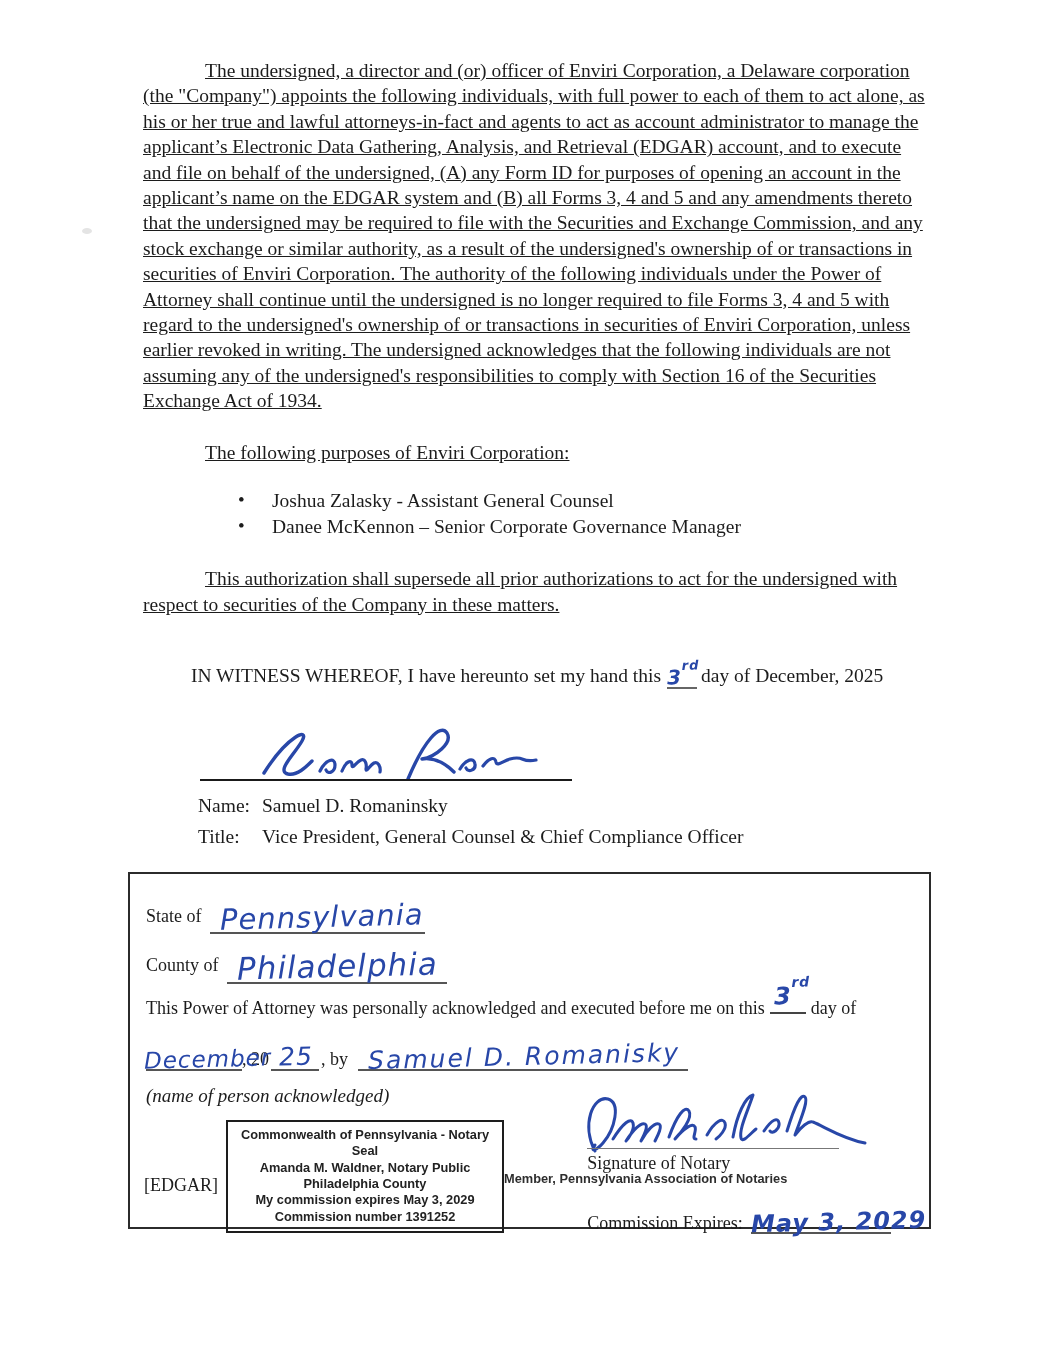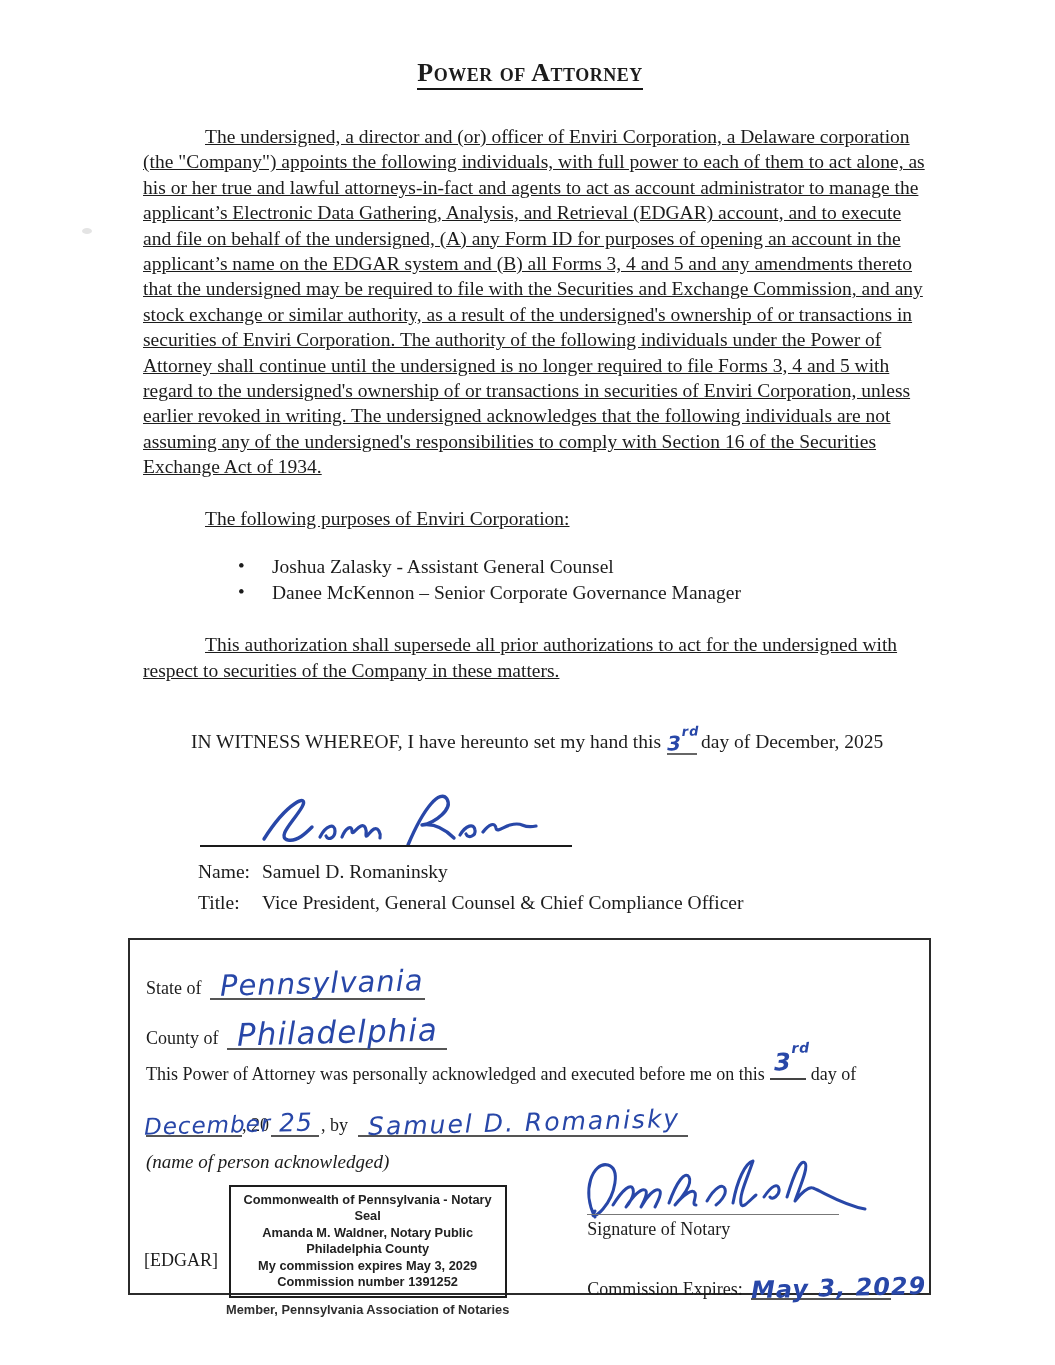--- a/index.html
+++ b/index.html
@@ -63,21 +63,21 @@
 
   
   .notary-box {
     margin-top: 24px; margin-left: -15px;
     width: 803px; height: 357px;
     border: 2px solid #2b2b2b;
     padding: 26px 20px 14px 16px;
     position: relative;
     font-size: 18px;
   }
-  .fill-row { display: flex; align-items: flex-end; margin-bottom: 14px; }
+  .fill-row { display: flex; align-items: center; margin-bottom: 14px; }
   .fill-row .printed { white-space: nowrap; padding-bottom: 1px; }
   .blank { border-bottom: 2px solid #555; position: relative; display: inline-block; }
   .blank .hand { position: absolute; bottom: -2px; left: 10px; white-space: nowrap; }
   .state-blank { width: 215px; margin-left: 8px; height: 34px; }
   .state-blank .hand { font-size: 29px; }
   .county-blank { width: 220px; margin-left: 8px; height: 36px; }
   .county-blank .hand { font-size: 31px; }
 
   .ack-line { margin-top: 6px; white-space: nowrap; font-size: 18px; }
   .ack-blank { display: inline-block; width: 36px; border-bottom: 2px solid #444; text-align: center; margin: 0 5px; position: relative; height: 14px; }
@@ -90,21 +90,21 @@
   .year-blank { width: 48px; height: 30px; margin: 0 2px; }
   .year-blank .hand { font-size: 25px; left: 8px; }
   .person-blank { width: 330px; height: 32px; margin-left: 10px; }
   .person-blank .hand { font-size: 25px; letter-spacing: 2px; }
 
   .ack-caption { font-style: italic; font-size: 19px; margin: 8px 40px 0 0; }
 
   .bottom-grid { display: flex; margin-top: 12px; }
   .seal-col { display: flex; align-items: center; width: 56%; }
   .seal-label { font-size: 18px; margin: 18px 8px 0 -2px; white-space: nowrap; }
-  .seal-stack { display: flex; flex-direction: column; align-items: center; }
+  .seal-stack { display: flex; flex-direction: row; align-items: center; }
   .seal-box {
     border: 2.5px solid #1d1d1d;
     padding: 5px 8px 6px;
     width: 278px;
     text-align: center;
     font-family: "Liberation Sans", sans-serif;
     font-weight: bold;
     font-size: 12.8px;
     line-height: 16.4px;
     color: #222;
@@ -126,23 +126,20 @@
 
   sup { line-height: 0; }
   svg path { fill: none; stroke: var(--ink); stroke-linecap: round; stroke-linejoin: round; }
 </style>
 </head>
 <body>
 
 <div class="page">
   <div class="smudge"></div>
 
-  <div class="title-wrap">
-    <h1 class="title">Power of Attorney</h1>
-  </div>
 
   <p class="body indent">The undersigned, a director and (or) officer of Enviri Corporation, a Delaware corporation (the "Company") appoints the following individuals, with full power to each of them to act alone, as his or her true and lawful attorneys-in-fact and agents to act as account administrator to manage the applicant’s Electronic Data Gathering, Analysis, and Retrieval (EDGAR) account, and to execute and file on behalf of the undersigned, (A) any Form ID for purposes of opening an account in the applicant’s name on the EDGAR system and (B) all Forms 3, 4 and 5 and any amendments thereto that the undersigned may be required to file with the Securities and Exchange Commission, and any stock exchange or similar authority, as a result of the undersigned's ownership of or transactions in securities of Enviri Corporation. The authority of the following individuals under the Power of Attorney shall continue until the undersigned is no longer required to file Forms 3, 4 and 5 with regard to the undersigned's ownership of or transactions in securities of Enviri Corporation, unless earlier revoked in writing. The undersigned acknowledges that the following individuals are not assuming any of the undersigned's responsibilities to comply with Section 16 of the Securities Exchange Act of 1934.</p>
 
   <p class="body indent mt">The following purposes of Enviri Corporation:</p>
 
   <ul class="emps">
     <li><span>Joshua Zalasky - Assistant General Counsel</span></li>
     <li><span>Danee McKennon – Senior Corporate Governance Manager</span></li>
   </ul>
 

